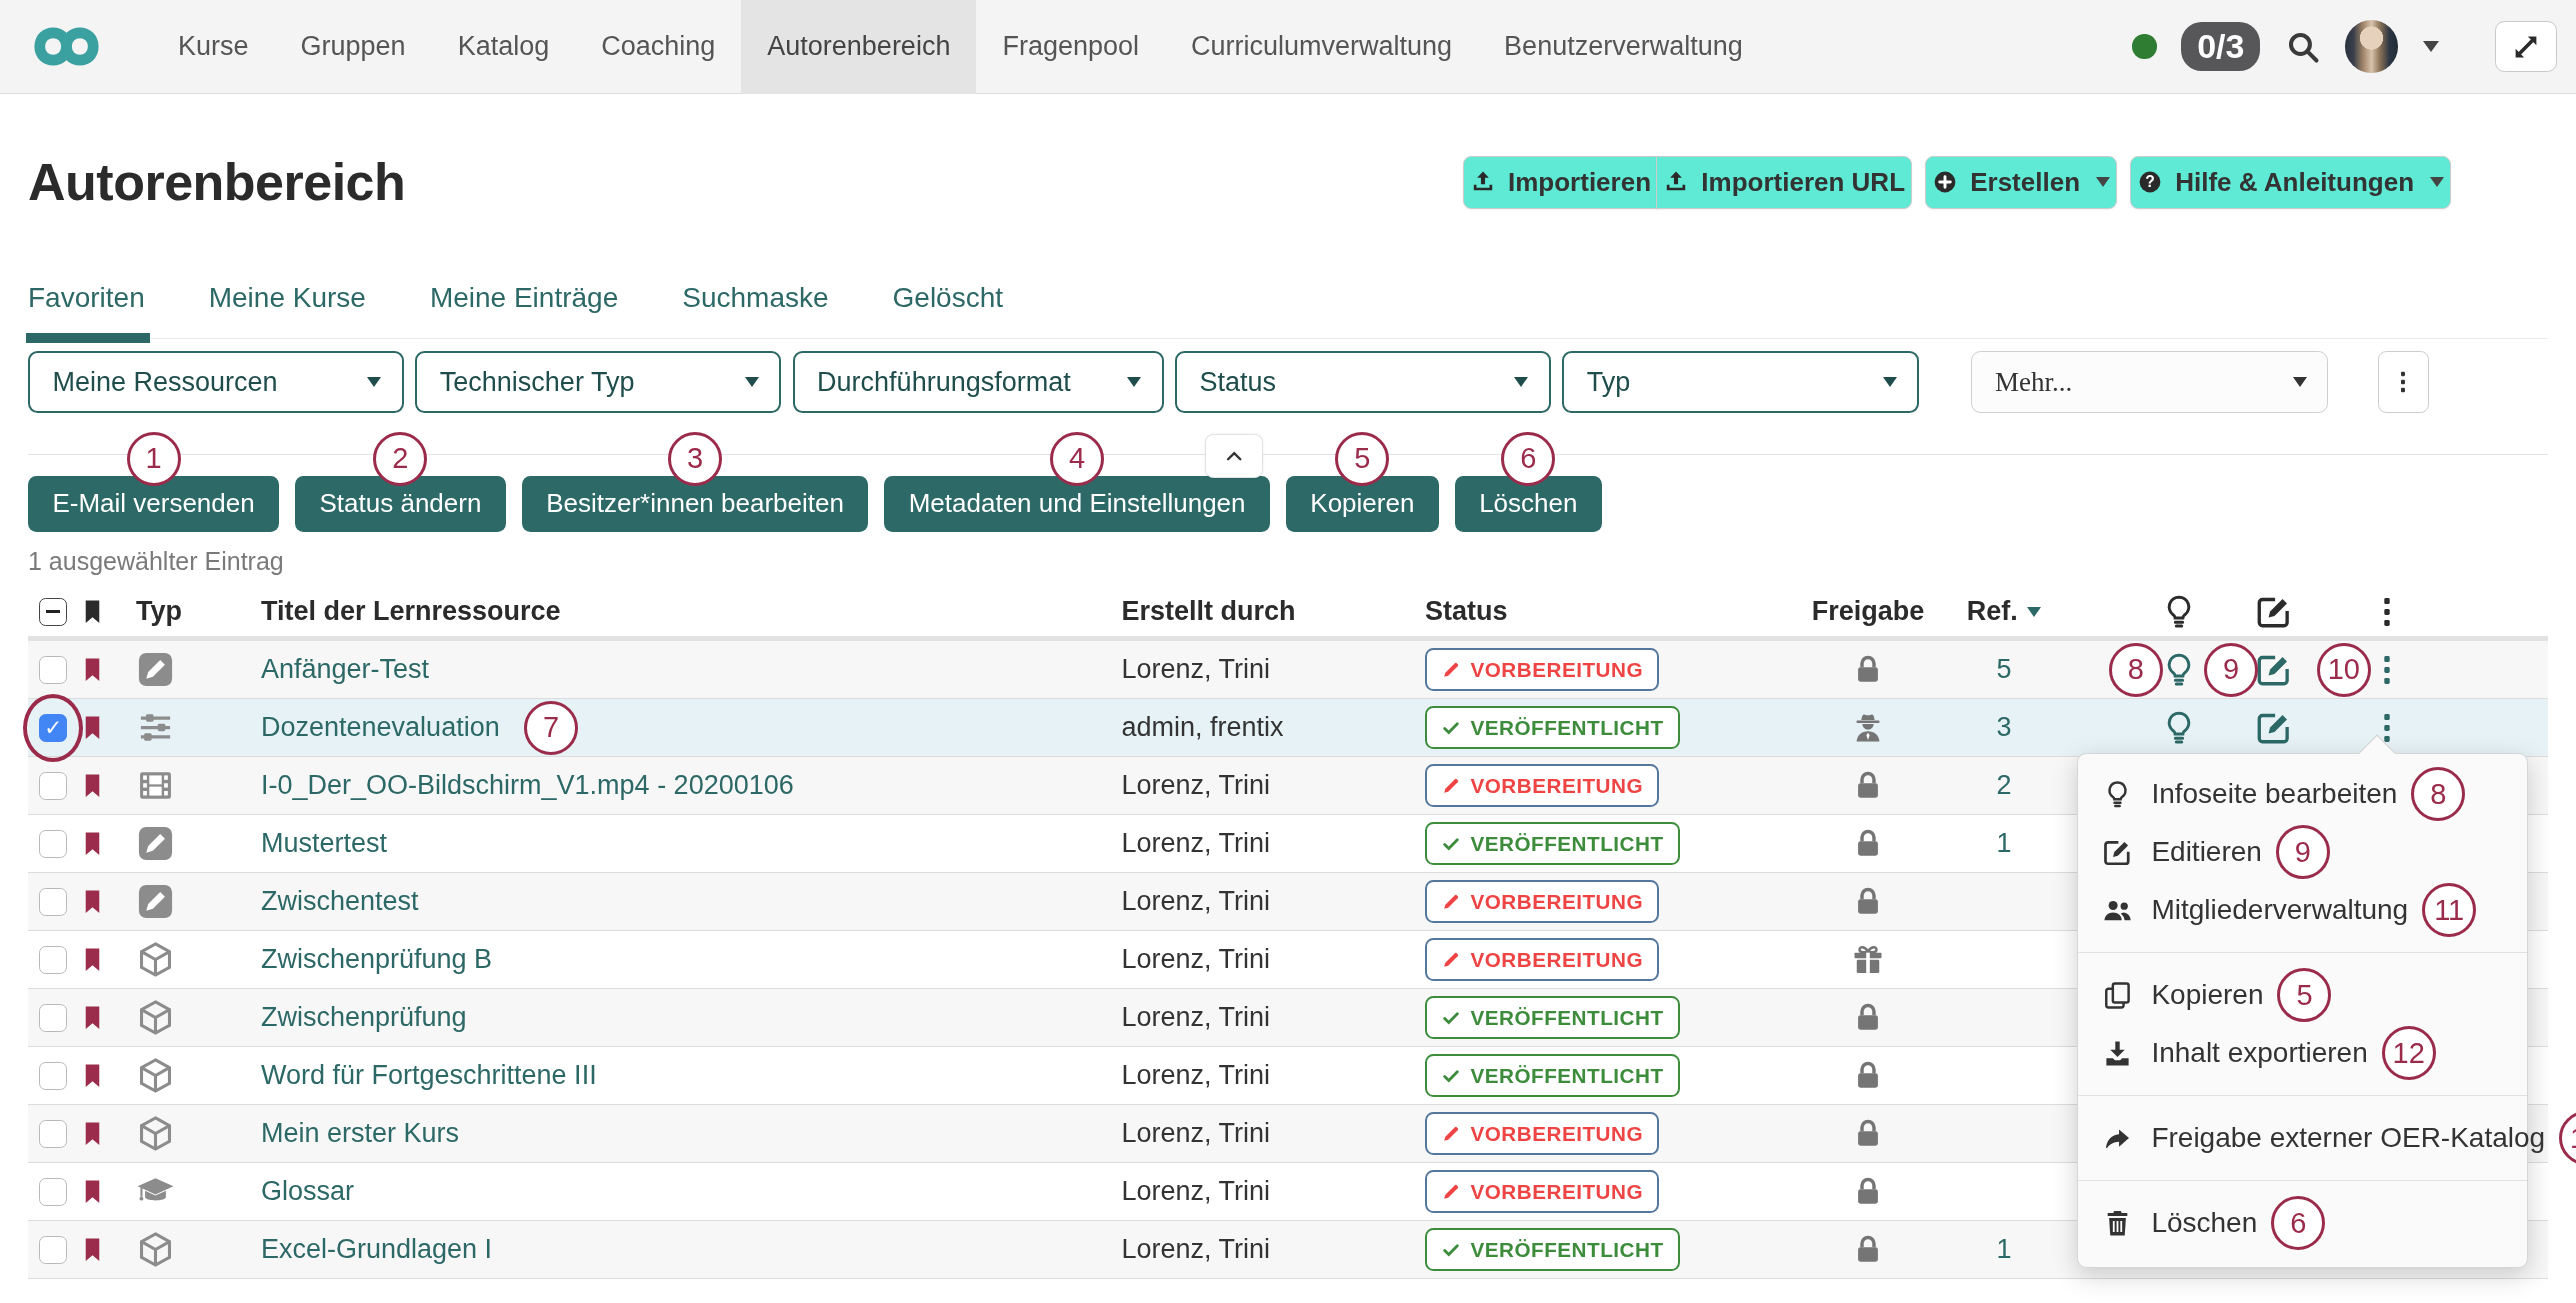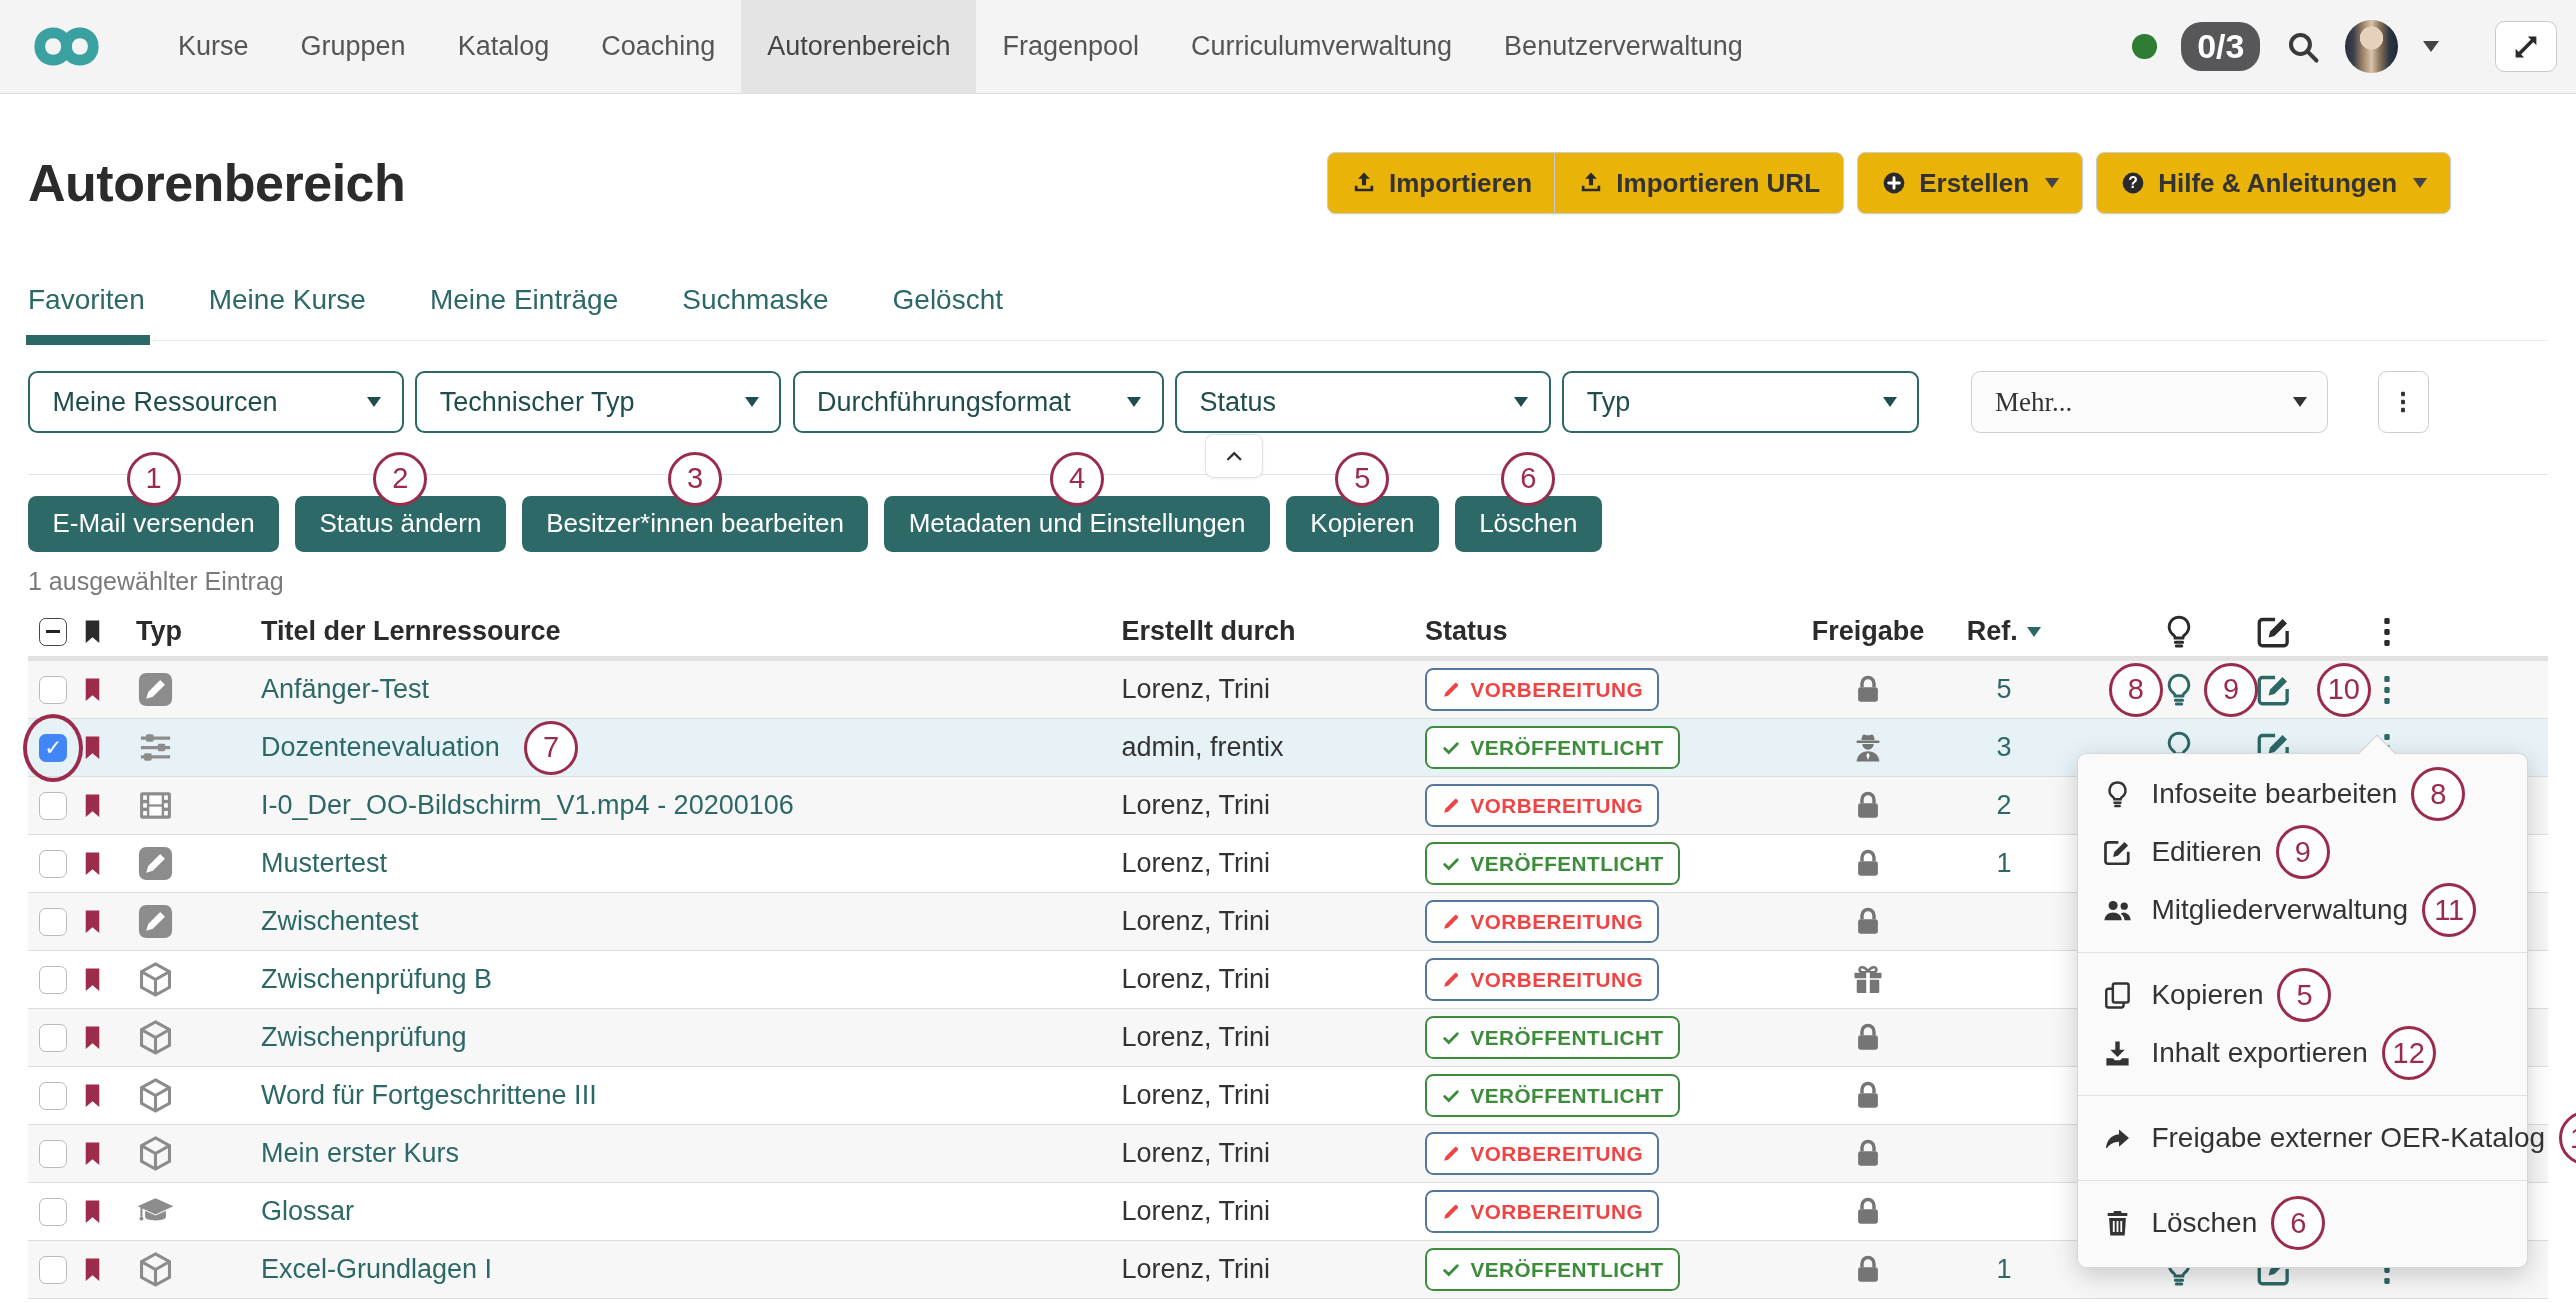--- a/index.html
+++ b/index.html
@@ -27,34 +27,34 @@
   .caret { width:0; height:0; border-left:8.4px solid transparent; border-right:8.4px solid transparent; border-top:11.3px solid #444; display:inline-block; }
   .expand-btn { margin-left:32px; width:62px; height:51px; background:#fff; border:1.9px solid #c9c9c9; border-radius:9.4px;
     display:inline-flex; align-items:center; justify-content:center; color:#2a2a2a; cursor:pointer; }
   .expand-btn svg { width:32px; height:32px; }
 
   
   .content { padding:0 28px; }
   .title-row { margin-top:58px; display:flex; align-items:center; }
   h1 { font-size:52px; font-weight:bold; color:#2b2b2b; letter-spacing:-0.5px; }
   .header-actions { margin-left:auto; margin-right:97px; display:flex; align-items:center; }
-  .hbtn { height:62px; background:#eab308; border:1.9px solid #ccc; border-radius:8.4px; display:inline-flex; align-items:center;
-    padding:0 23px; font-size:26px; font-weight:600; color:#333; gap:12.2px; cursor:pointer; white-space:nowrap;
+  .hbtn { height:53px; background:#5eead4; border:1.9px solid #ccc; border-radius:8.4px; display:inline-flex; align-items:center;
+    padding:0 6px; font-size:26px; font-weight:600; color:#333; gap:12.2px; cursor:pointer; white-space:nowrap;
     box-shadow:0 0.9px 1.9px rgba(0,0,0,0.06); }
   .hbtn .icon { width:26px; height:26px; color:#2a2a2a; }
   .hbtn.grp-first { border-radius:8.4px 0 0 8.4px; }
   .hbtn.grp-last { border-radius:0 8.4px 8.4px 0; margin-left:-1.9px; }
   .hbtn.standalone { margin-left:13px; }
   .hbtn .caret { border-top-width:10.3px; border-left-width:7.5px; border-right-width:7.5px; margin-left:3.8px; }
 
   .tabs-row { margin-top:70px; border-bottom:1.9px solid #ebebeb; display:flex; gap:64px; padding-bottom:0; }
   .tab { font-size:28px; color:#2c6866; padding-bottom:24.4px; position:relative; cursor:pointer; white-space:nowrap; }
   .tab.active:after { content:""; position:absolute; left:-1.9px; right:-5.6px; bottom:-4.7px; height:10.3px; background:#2c6866; }
 
-  .filters-row { margin-top:30px; display:flex; align-items:center; }
+  .filters-row { margin-top:12px; display:flex; align-items:center; }
   .sel { height:62px; border:2.3px solid #2c6866; border-radius:9.4px; background:#fff; display:inline-flex; align-items:center;
     padding:0 20.7px 0 22.5px; font-size:27px; color:#1e4d4b; cursor:pointer; margin-right:11.3px; justify-content:space-between; }
   .sel .caret { border-top-color:#1e4d4b; border-top-width:10.3px; border-left-width:7.5px; border-right-width:7.5px; }
   .sel.gray { border:1.9px solid #cfcfcf; background:#fcfcfc; color:#333; margin-left:41px; }
   .sel.gray .caret { border-top-color:#333; }
   .kebab-btn { margin-left:38px; width:51px; height:62px; border:1.9px solid #ccc; border-radius:8.4px; background:#fff;
     display:inline-flex; align-items:center; justify-content:center; color:#333; cursor:pointer; }
   .kebab-btn svg { width:28px; height:28px; }
 
   .collapse-btn { position:absolute; left:1205px; top:434px; width:58px; height:44px; background:#fff;

